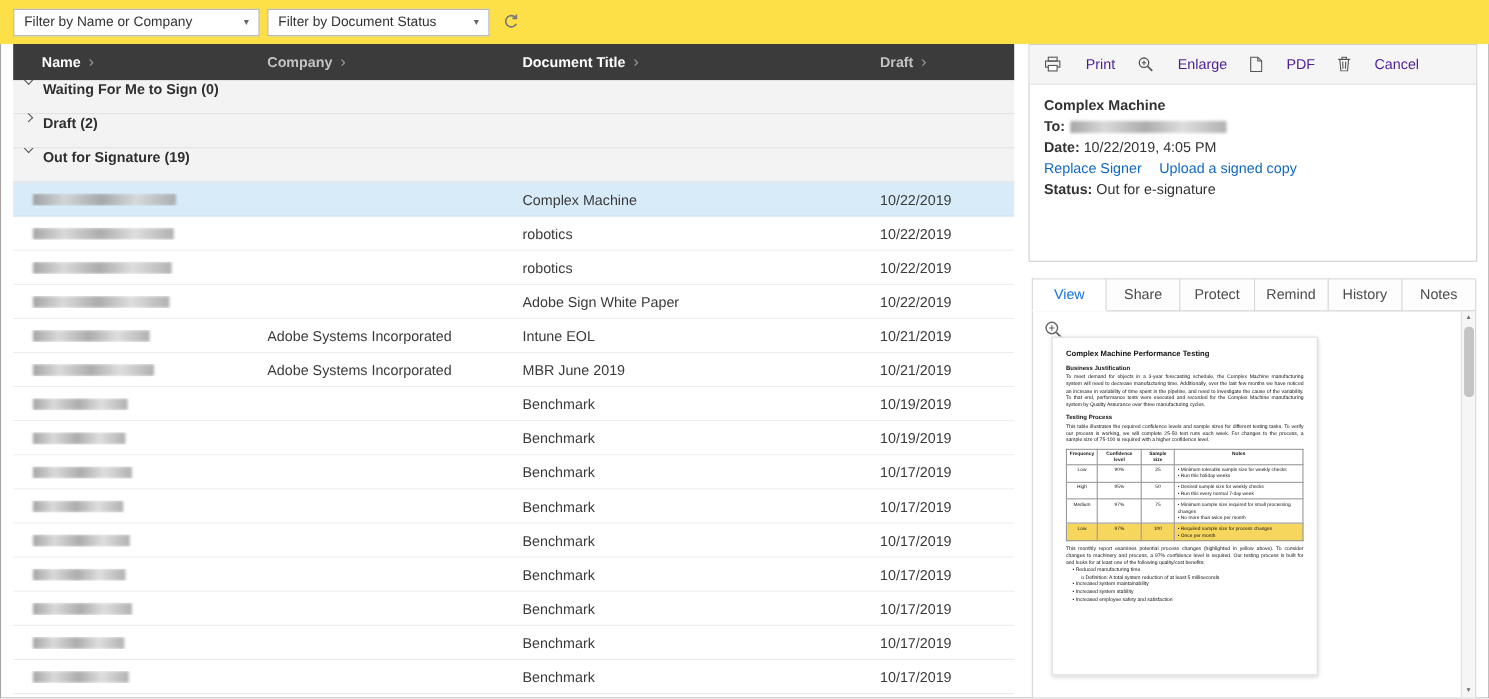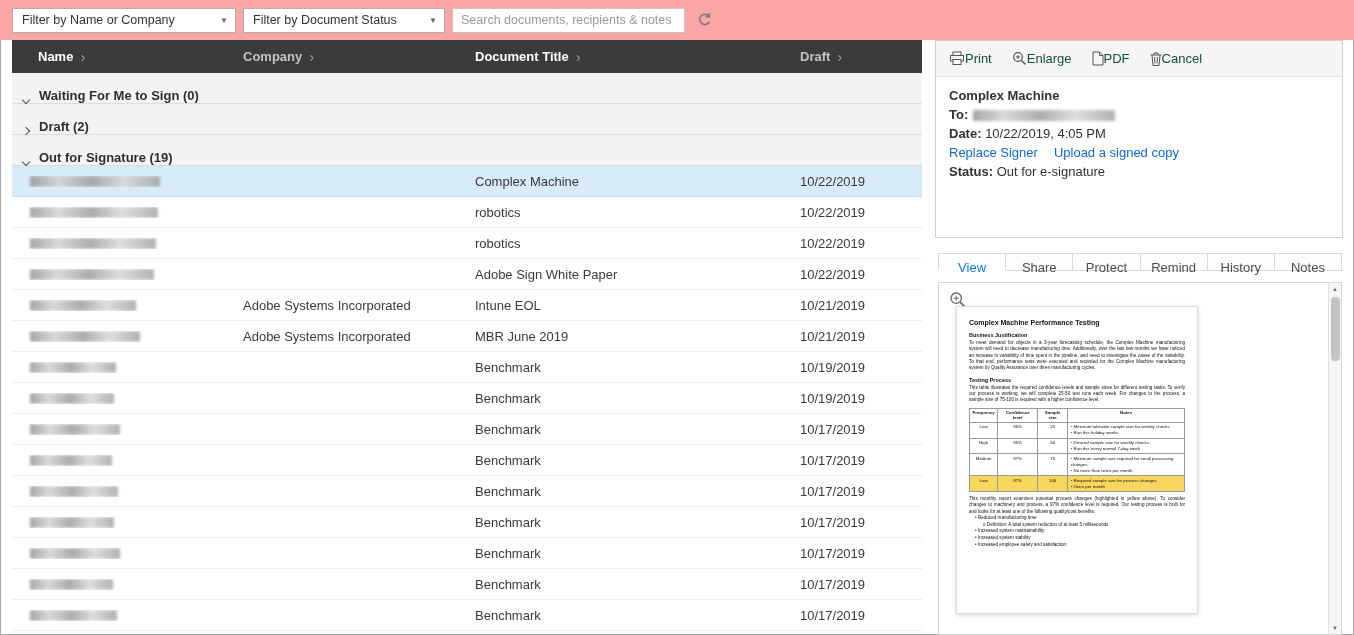--- a/index.html
+++ b/index.html
@@ -3,74 +3,74 @@
 <meta charset="utf-8">
 <style>
   * { box-sizing: border-box; margin: 0; padding: 0; }
   html,body { background:#fff; }
   body { font-family: "Liberation Sans", "DejaVu Sans", sans-serif; }
   .app { position:relative; width:1354px; height:635px; background:#fff; overflow:hidden;
          box-shadow: inset 0 0 0 1px #a6a6a6; }
 
   
   .topbar { position:absolute; top:0; left:0; width:100%; height:40px;
-            display:flex; align-items:center; padding-left:12px; gap:7px; background:#fca5a5; }
+            display:flex; align-items:center; padding-left:12px; gap:7px; background:#fde047; }
   .select { height:25px; border:1px solid #b0b0b0; background:#fff; display:flex;
             align-items:center; justify-content:space-between; padding:0 7px 0 9px;
             font-size:12.5px; color:#333; cursor:pointer; }
   .select.s1 { width:224px; }
   .select.s2 { width:202px; }
   .dd-arrow { font-size:8px; color:#666; margin-left:8px; }
   .search { width:233px; height:25px; border:1px solid #c6c6c6; padding:0 8px;
             font-size:12.5px; color:#333; font-family:inherit; }
   .search::placeholder { color:#9a9a9a; }
   .refresh { margin-left:4px; display:flex; align-items:center; cursor:pointer; }
 
   
   .doc-table { position:absolute; top:40px; left:12px; width:910px; background:#fff; }
   .grid4 { display:grid; grid-template-columns:231px 232px 325px 1fr; }
   .thead { height:33px; background:#3b3b3b; align-items:center; font-size:13px; font-weight:bold; }
   .th { display:flex; align-items:flex-end; color:#fff; cursor:pointer; }
   .th.dim { color:#c3c3c3; }
   .th.first { padding-left:26px; }
   .sort { color:#9b9b9b; font-weight:normal; font-size:15px; margin-left:7px; line-height:1; }
-  .section { height:31px; display:flex; align-items:flex-end; gap:10px; padding-left:11px;
+  .section { height:31px; display:flex; align-items:flex-start; gap:10px; padding-left:11px;
              background:#f3f3f3; border-bottom:1px solid #dcdcdc; font-size:13px;
              font-weight:bold; color:#2f2f2f; cursor:pointer; }
   .chev { width:6px; height:6px; border-right:1.6px solid #555; border-bottom:1.6px solid #555;
           display:inline-block; flex:none; }
   .chev.down { transform:rotate(45deg); margin-top:-3px; }
   .chev.right { transform:rotate(-45deg); }
   .row { height:31px; align-items:center; border-bottom:1px solid #ececec; font-size:13px;
          color:#3a3a3a; background:#fff; cursor:pointer; }
   .row.selected { background:#d8ebf9; border-bottom-color:#c7dff2; }
   .cell { overflow:hidden; white-space:nowrap; }
   .name-cell { padding-left:18px; display:flex; align-items:center; }
   .blur-bar { height:11px; border-radius:1px; display:inline-block;
               background:linear-gradient(90deg,#8f8f8f,#d0d0d0 22%,#989898 48%,#d6d6d6 72%,#9e9e9e);
               filter:blur(1.6px); opacity:.8; }
 
   
   .detail-card { position:absolute; top:40px; left:935px; width:408px; height:198px;
                  border:1px solid #cfcfcf; background:#fff; }
   .detail-toolbar { height:36px; background:#f5f5f5; border-bottom:1px solid #e3e3e3;
                     display:flex; align-items:center; gap:20px; padding-left:13px; }
-  .tool { display:flex; align-items:flex-end; gap:0; font-size:13px; color:#14532d; cursor:pointer; }
+  .tool { display:flex; align-items:flex-start; gap:22px; font-size:13px; color:#4c1d95; cursor:pointer; }
   .detail-body { padding:9px 13px; font-size:13px; color:#323232; }
   .detail-body .dline { line-height:19px; white-space:nowrap; overflow:hidden; }
   .doc-title { font-weight:bold; line-height:19px; }
   .lbl { font-weight:bold; }
   .iblur { display:inline-block; height:11px; vertical-align:middle; margin-left:5px;
            border-radius:1px;
            background:linear-gradient(90deg,#8f8f8f,#d0d0d0 22%,#989898 48%,#d6d6d6 72%,#9e9e9e);
            filter:blur(1.6px); opacity:.8; }
   .dlink { color:#1168c4; text-decoration:none; margin-right:16px; cursor:pointer; }
 
   
-  .tabbar { position:absolute; top:253px; left:938px; width:404px; height:18px; display:flex; z-index:2; }
+  .tabbar { position:absolute; top:253px; left:938px; width:404px; height:30px; display:flex; z-index:2; }
   .tab { flex:1; border:1px solid #d8d8d8; margin-left:-1px; background:#fdfdfd; text-align:center;
          line-height:28px; font-size:13px; color:#4b4b4b; cursor:pointer; position:relative; }
   .tab:first-child { margin-left:0; }
   .tab.active { color:#1473e6; background:#fff; border-bottom-color:#fff; z-index:3; }
 
   
   .preview { position:absolute; top:282px; left:938px; width:404px; height:353px;
              border:1px solid #d6d6d6; background:#fff; overflow:hidden; z-index:1; }
   .zoom-icon { position:absolute; top:8px; left:10px; cursor:pointer; }
   .page { position:absolute; top:23px; left:17px; width:242px; height:308px; background:#fff;
@@ -107,21 +107,20 @@
 
   <div class="topbar">
     <div class="select s1">
       <span>Filter by Name or Company</span>
       <span class="dd-arrow">▼</span>
     </div>
     <div class="select s2">
       <span>Filter by Document Status</span>
       <span class="dd-arrow">▼</span>
     </div>
-    <input class="search" type="text" placeholder="Search documents, recipients &amp; notes" style="">
     <span class="refresh">
       <svg width="17" height="16" viewBox="0 0 16 16">
         <path d="M12.9 9.6 A5.1 5.1 0 1 1 12.2 4" fill="none" stroke="#787878" stroke-width="1.5"></path>
         <path d="M12.9 1.1 v3.6 h-3.6" fill="none" stroke="#787878" stroke-width="1.5"></path>
       </svg>
     </span>
   </div>
 
   <div class="doc-table">
     <div class="thead grid4">

